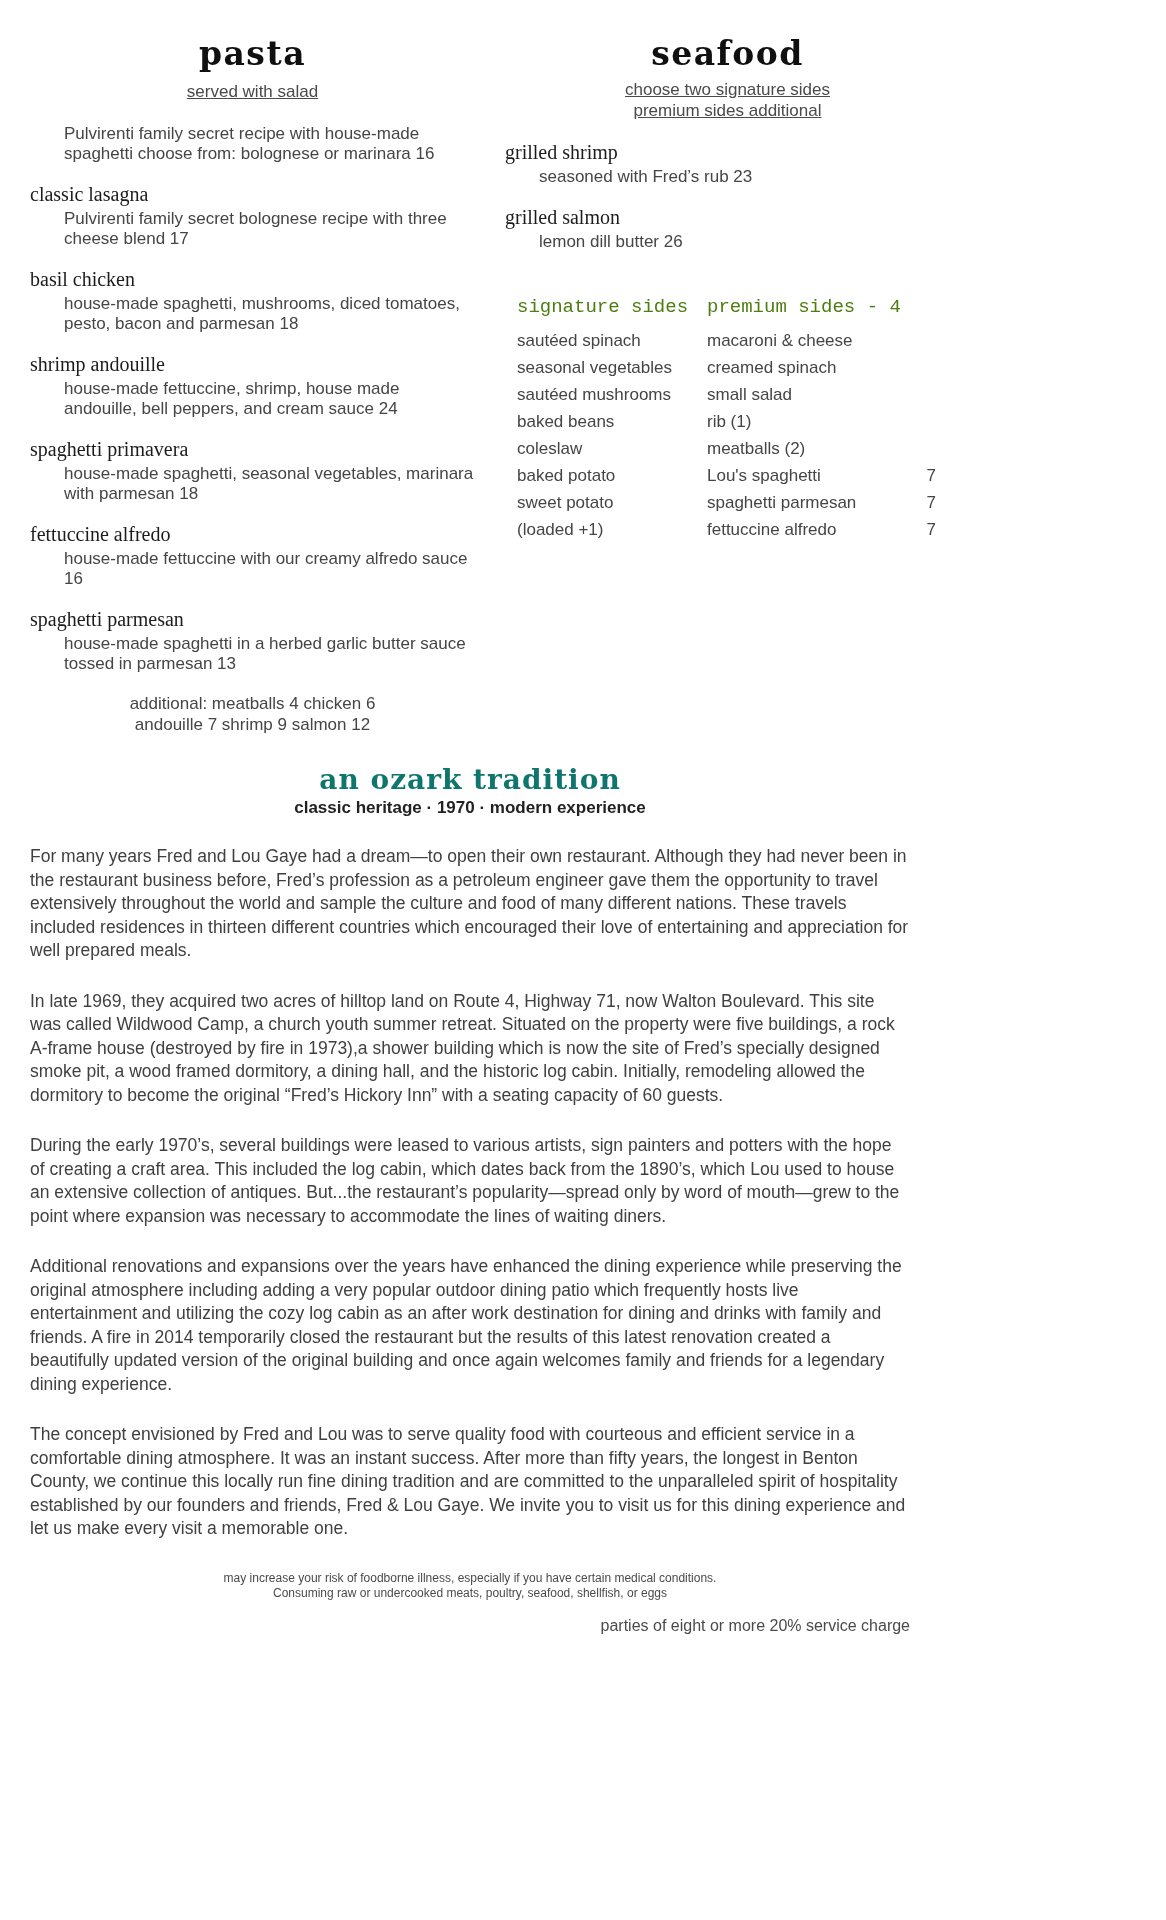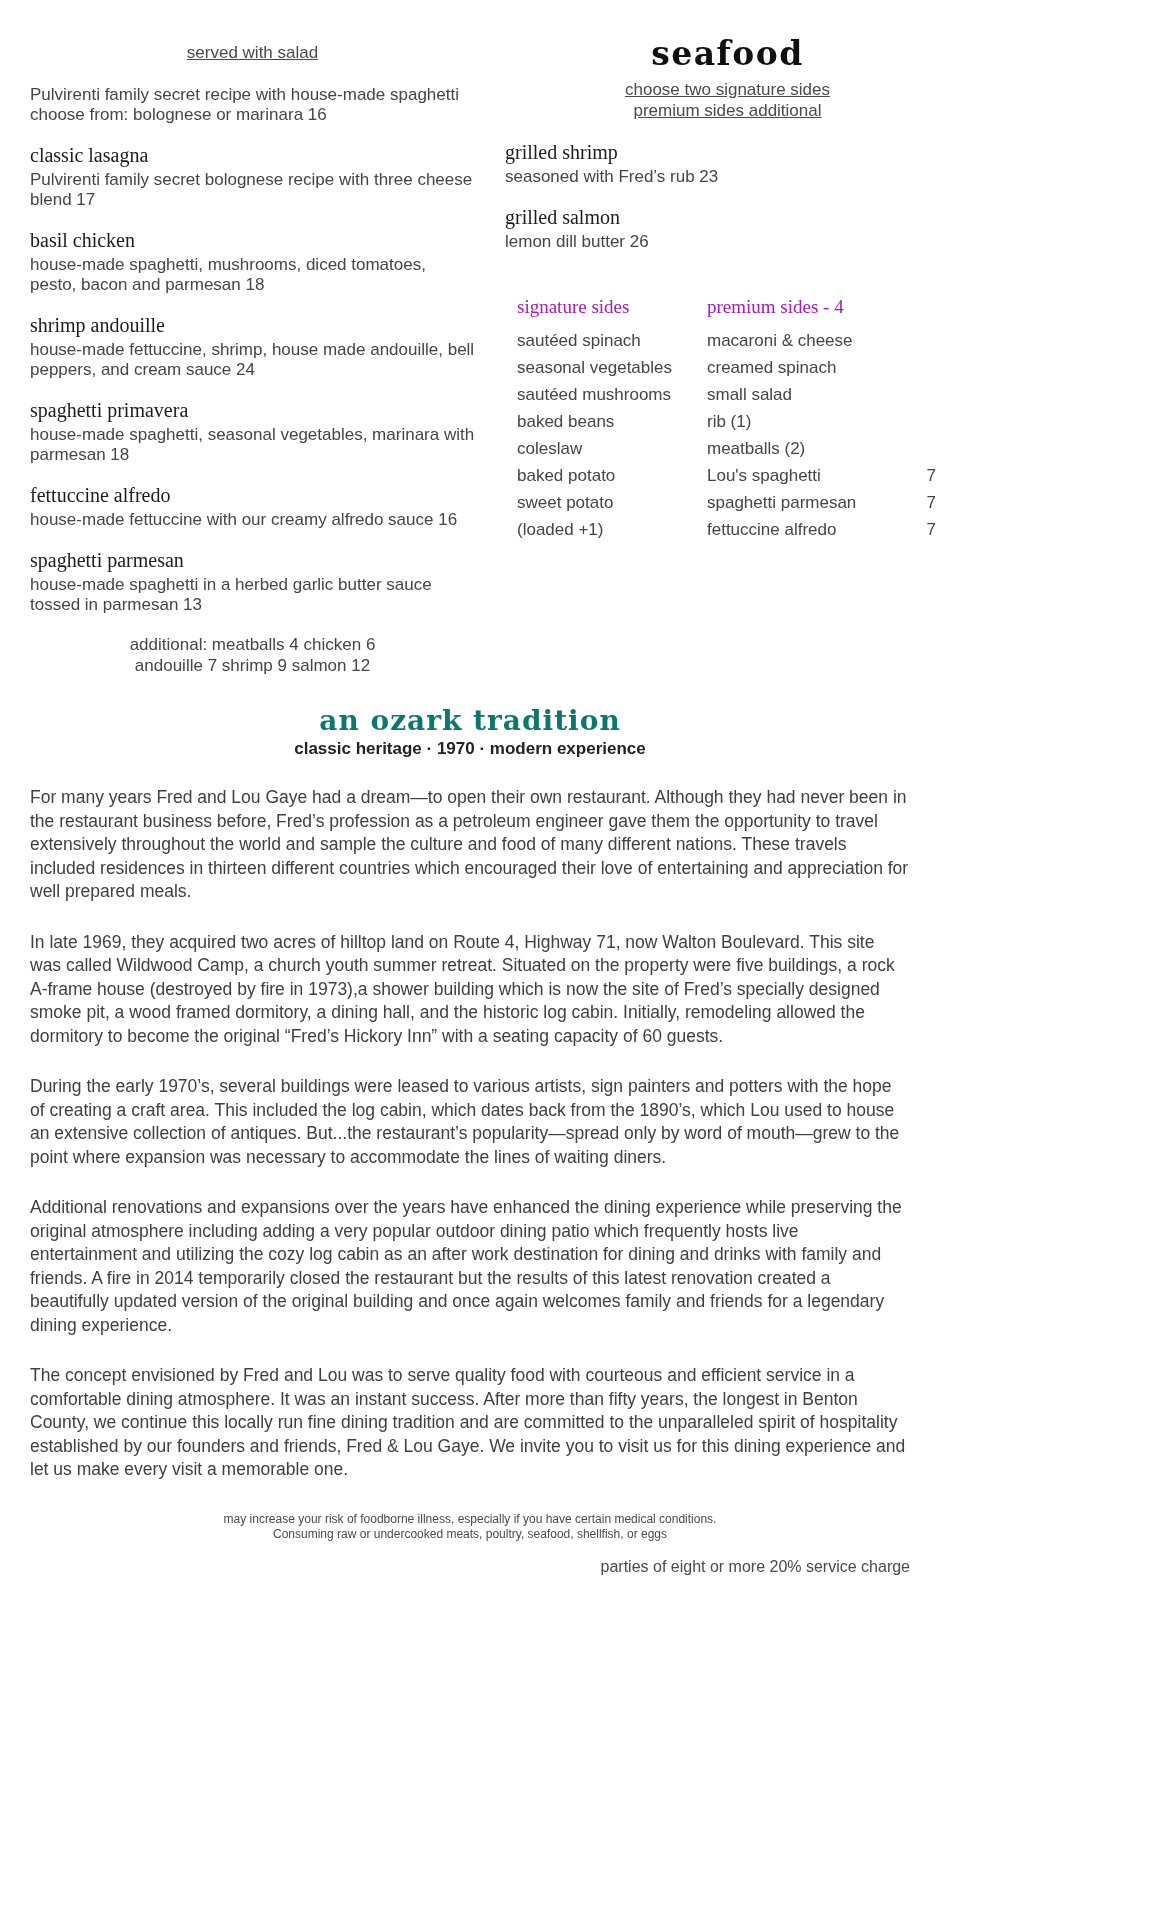--- a/index.html
+++ b/index.html
@@ -24,30 +24,30 @@
   }
   .subtitle { text-align:center; font-size:17px; line-height:21px; color:#4a4a4a;text-decoration:underline; }
   .col-left .subtitle { margin:8px 0 22px 0; }
   .col-right .subtitle { margin:6px 0 20px 0; }
 
   .menu-item { margin-bottom:19px; }
   .item-name {
     font-family:"Liberation Serif", serif;
     font-size:20px; color:#1c1c1c; margin-bottom:3px;
   }
-  .item-desc { font-size:17px; line-height:20px; color:#454545; }
+  .item-desc { font-size:17px; line-height:20px; color:#454545;margin-left:34px; }
 
   .additional { margin-top:6px; text-align:center; font-size:17px; line-height:21px; color:#454545; }
 
   .sides { display:flex; margin-top:44px; padding-left:12px; }
   .sides-col.sig { width:190px; }
   .sides-col.prem { flex:1; padding-right:14px; }
   .sides-header {
-    font-family:Liberation Serif, serif;
-    font-size:19px; color:#a21caf; margin-bottom:9px;
+    font-family:Liberation Mono, monospace;
+    font-size:19px; color:#4d7c0f; margin-bottom:9px;
   }
   .side-row { font-size:17px; line-height:27px; color:#454545; }
   .prem-row { display:flex; justify-content:space-between; }
   .prem-price { color:#454545; }
 
   .tradition { width:880px; margin-top:28px; }
   .trad-title {
     font-family:"DejaVu Serif", serif; font-weight:bold;
     font-size:28px; color:#0f766e; text-align:center; letter-spacing:1px;
   }
@@ -61,20 +61,21 @@
   .service { font-size:16px; color:#4a4a4a; margin-top:16px;text-align:right; }
 </style>
 </head>
 <body>
 
 <div class="page">
 
   <div class="top">
 
     <div class="col-left">
+      <div class="blackletter">pasta</div>
       <div class="subtitle">served with salad</div>
 
       <div class="menu-item">
         <div class="item-desc">Pulvirenti family secret recipe with house-made spaghetti choose from: bolognese or marinara 16</div>
       </div>
       <div class="menu-item">
         <div class="item-name">classic lasagna</div>
         <div class="item-desc">Pulvirenti family secret bolognese recipe with three cheese blend 17</div>
       </div>
       <div class="menu-item">

